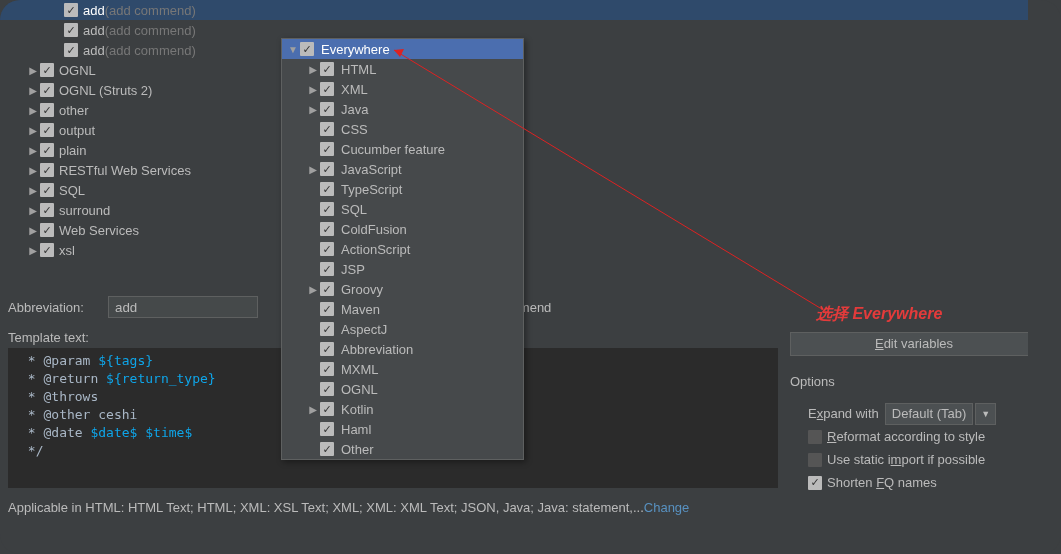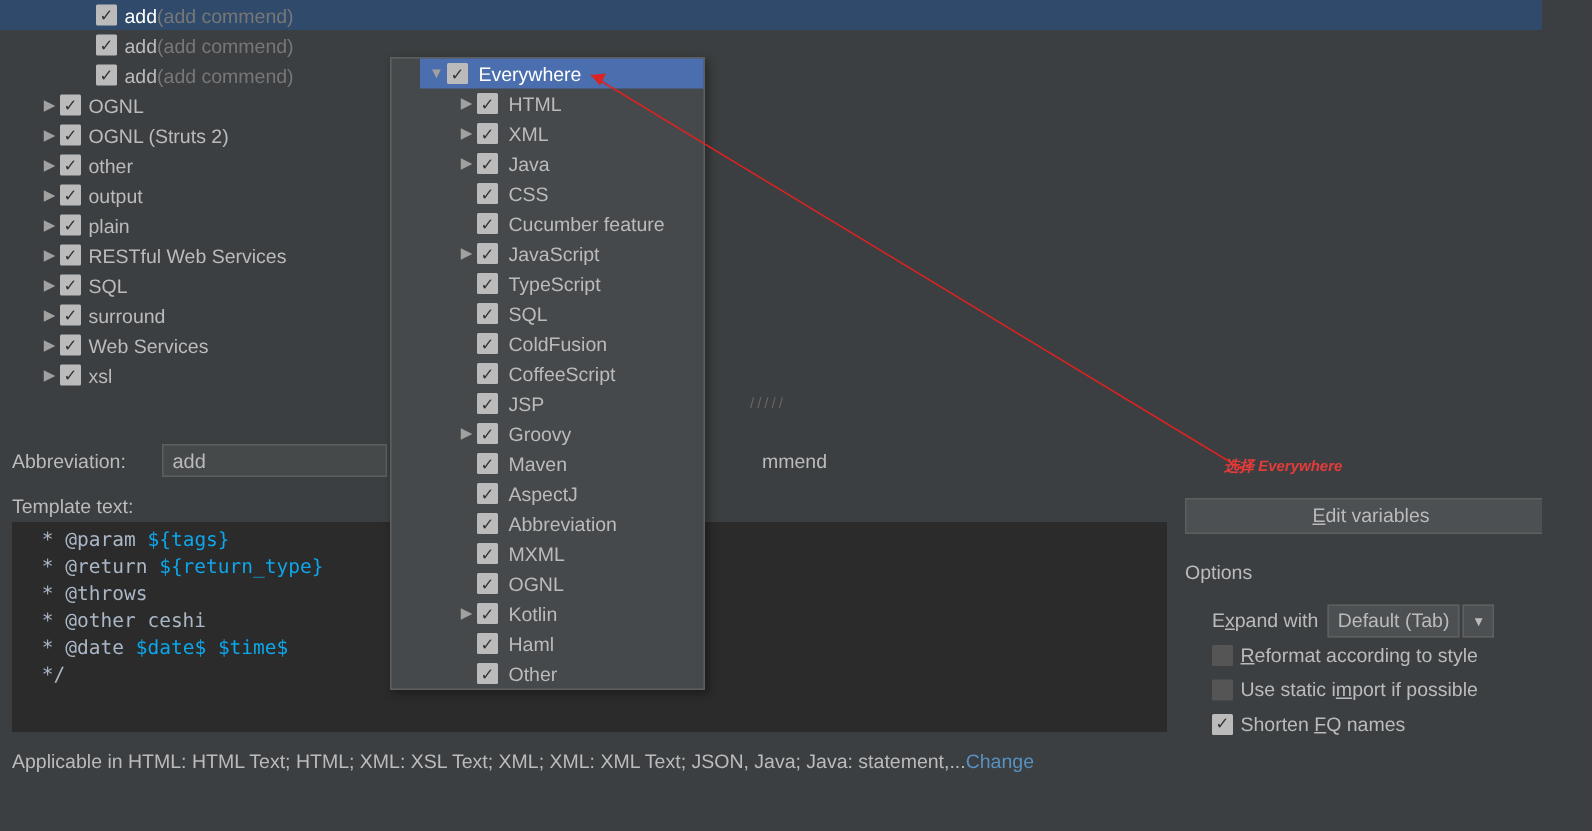--- a/index.html
+++ b/index.html
@@ -1,17 +1,17 @@
 <!DOCTYPE html>
 <html><head>
 <meta charset="utf-8">
 <style>
   * { box-sizing: border-box; }
   html, body { margin: 0; padding: 0; background: #3c3f41; color: #bbbbbb; font-family: "Segoe UI", Arial, sans-serif; font-size: 13px; }
-  .root { position: relative; width: 1061px; height: 554px; overflow: hidden; background: #3c3f41; }
+  .root { position: relative; width: 1061px; height: 554px; overflow: hidden; background: #3c3f41; border-radius: 20px; }
   .left-tree-area { position: absolute; left: 0; top: 0; width: 1028px; height: 280px; }
   .tree-row { display: flex; align-items: center; height: 20px; padding-left: 6px; }
   .tree-row.selected { background: #2f4a6b; color: #ffffff; }
   .arrow { width: 14px; text-align: center; color: #a0a0a0; font-size: 10px; }
   .arrow.v::before { content: "▼"; }
   .arrow.r::before { content: "▶"; }
   .arrow.blank::before { content: ""; }
   .chk { width: 14px; height: 14px; background: #bbbbbb; margin-right: 5px; display: inline-flex; align-items: center; justify-content: center; font-size: 11px; color: #333; border-radius: 1px; }
   .chk::before { content: "✓"; }
   .chk.unchecked::before { content: ""; }
@@ -30,26 +30,26 @@
   .editor .tpl-var { color: #0ea5e9; }
   .editor .chunk { }
   .right-panel { position: absolute; left: 790px; top: 332px; width: 248px; }
   .edit-vars-btn { width: 248px; height: 24px; background: #4c5052; border: 1px solid #5e6060; color: #bbbbbb; text-align: center; line-height: 22px; margin-bottom: 18px; }
   .opts-title { color: #bbbbbb; margin-bottom: 16px; }
   .opt-row { display: flex; align-items: center; margin: 6px 0 0 18px; height: 17px; }
   .select-box { background: #4c5052; border: 1px solid #5e6060; color: #bbbbbb; padding: 2px 6px; height: 22px; display: inline-flex; align-items: center; }
   .select-caret { margin-left: 2px; border-left: 1px solid #5e6060; padding: 2px 5px; font-size: 9px; }
   .applicable { position: absolute; left: 8px; top: 500px; color: #bbbbbb; }
   .applicable .change-link { color: #5891c0; }
-  .popup { position: absolute; left: 260px; top: 38px; width: 210px; background: #46494b; border: 1px solid #5e6060; box-shadow: 2px 2px 6px rgba(0,0,0,0.4); padding-left: 19px; }
+  .popup { position: absolute; left: 281px; top: 38px; width: 243px; background: #46494b; border: 1px solid #5e6060; box-shadow: 2px 2px 6px rgba(0,0,0,0.4); }
   .popup-row { display: flex; align-items: center; height: 20px; padding-left: 4px; }
   .popup-row.selected { background: #4b6eaf; color: #ffffff; }
   .popup-row .label { margin-left: 2px; }
   .dots { position: absolute; left: 500px; top: 264px; color: #666; font-size: 10px; letter-spacing: 2px; }
-  .red-annot { position: absolute; left: 816px; top: 304px; color: #e43b3b; font-weight: bold; font-size: 10px; font-style: italic; }
+  .red-annot { position: absolute; left: 816px; top: 304px; color: #e43b3b; font-weight: bold; font-size: 16px; font-style: italic; }
   svg.arrow-line { position: absolute; left: 0; top: 0; pointer-events: none; }
   .u { text-decoration: underline; }
   .right-scrollbar { position: absolute; right: 15px; top: 0; width: 18px; height: 554px; background: #3c3f41; }
   .template-text-label { position: absolute; left: 8px; top: 330px; }
 </style>
 </head>
 <body>
 <div class="root">
 
   <div class="left-tree-area">
@@ -241,21 +241,21 @@
         <div class="popup-row">
           <span style="width: 20px; display: inline-block;"></span>
           <span class="arrow blank"></span>
           <span class="chk"></span>
           <span class="label">ColdFusion</span>
         </div>
         <div class="popup-row">
           <span style="width: 20px; display: inline-block;"></span>
           <span class="arrow blank"></span>
           <span class="chk"></span>
-          <span class="label">CoffeeScript</span>
+          <span class="label">ActionScript</span>
         </div>
         <div class="popup-row">
           <span style="width: 20px; display: inline-block;"></span>
           <span class="arrow blank"></span>
           <span class="chk"></span>
           <span class="label">JSP</span>
         </div>
         <div class="popup-row">
           <span style="width: 20px; display: inline-block;"></span>
           <span class="arrow r"></span>

